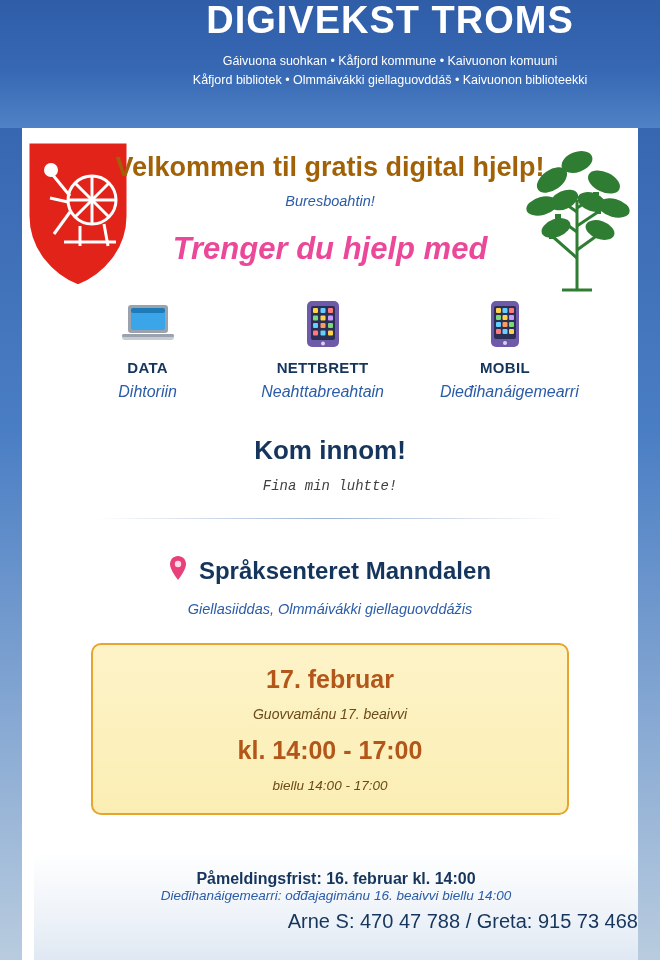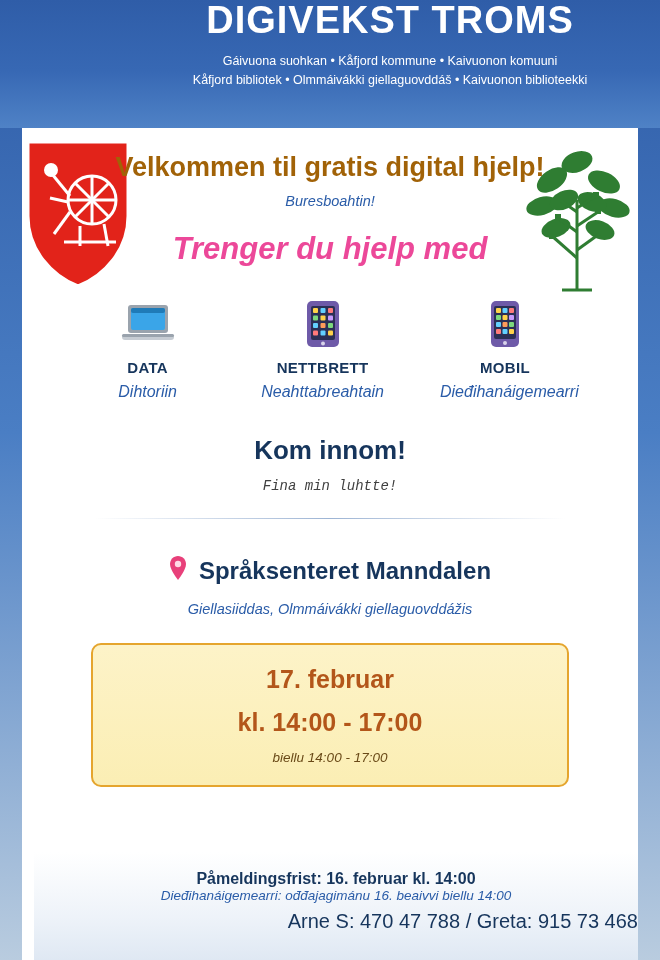--- a/index.html
+++ b/index.html
@@ -411,20 +411,21 @@
           <path d="M9 1 C4.6 1 1 4.6 1 9 C1 15 9 25 9 25 C9 25 17 15 17 9 C17 4.6 13.4 1 9 1 Z" fill="#e8407a"></path>
           <circle cx="9" cy="9" r="3.2" fill="#ffd9e6"></circle>
         </svg>
       </span>
       <span class="venue-name">Språksenteret Manndalen</span>
     </div>
     <div class="venue-sa">Giellasiiddas, Olmmáivákki giellaguovddážis</div>
 
     <div class="date-box">
       <div class="date-main">17. februar</div>
+      <div class="date-sa">Guovvamánu 17. beaivvi</div>
       <div class="time-main">kl. 14:00 - 17:00</div>
       <div class="time-sa">biellu 14:00 - 17:00</div>
     </div>
   </div>
 
   <div class="footer">
     <div class="deadline">Påmeldingsfrist: 16. februar kl. 14:00</div>
     <div class="deadline-sa">Dieđihanáigemearri: ođđajagimánu 16. beaivvi biellu 14:00</div>
     <div class="contacts">Arne S: 470 47 788 / Greta: 915 73 468</div>
   </div>

